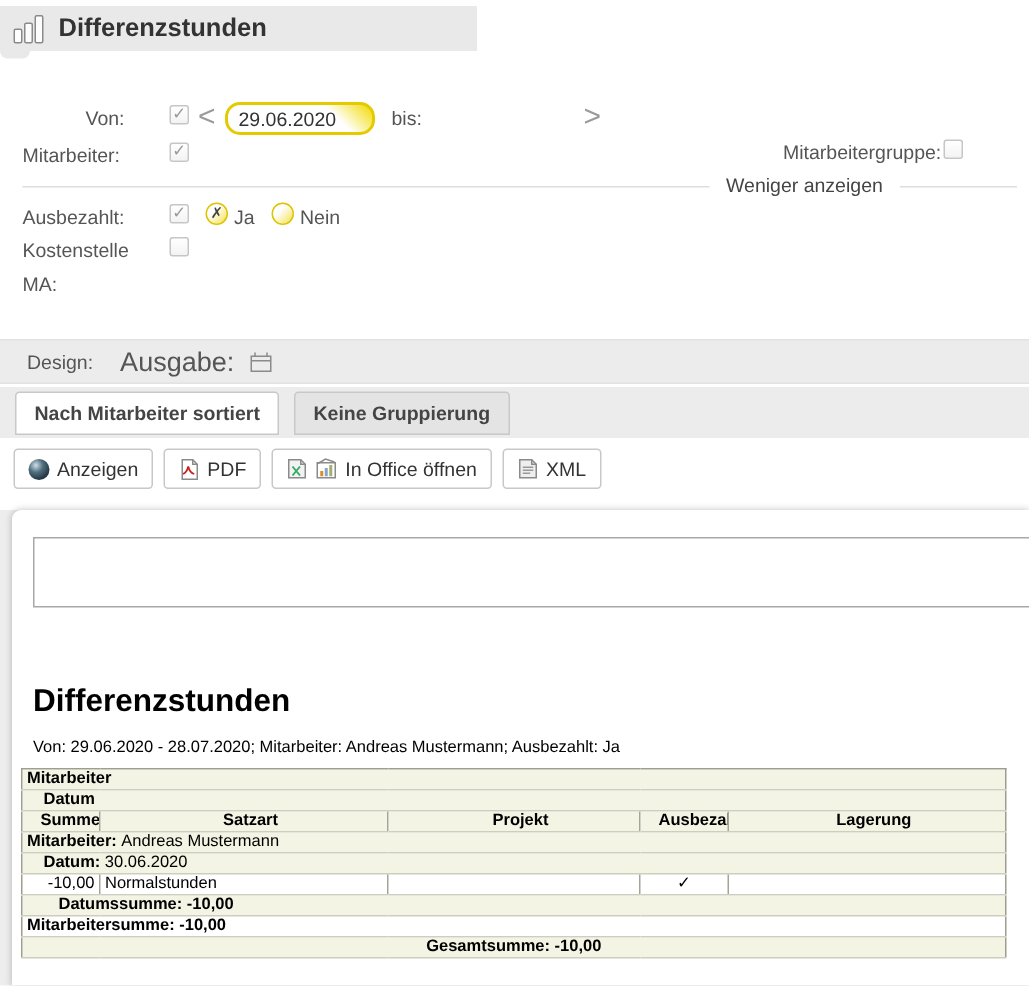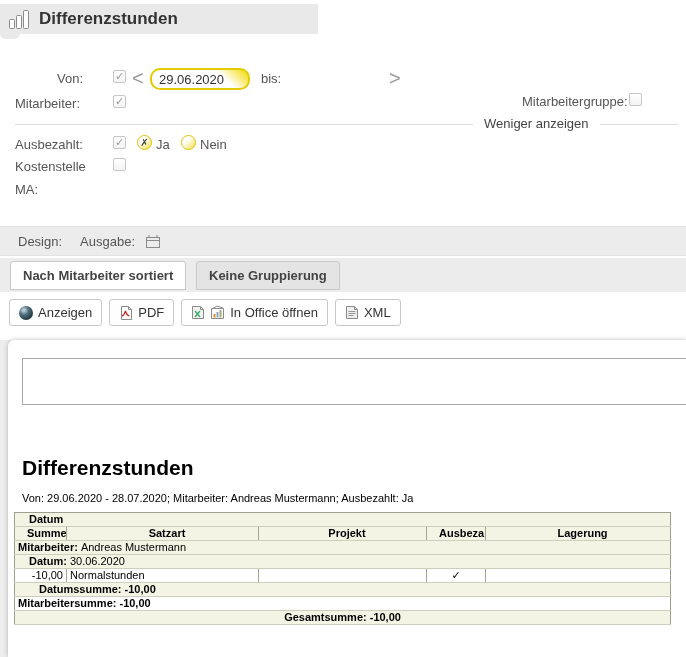--- a/index.html
+++ b/index.html
@@ -62,21 +62,21 @@
     display: flex; align-items: center;
   }
   .design-label { font-size: 13px; color: #555; margin-left: 18px; }
   .select {
     width: 176px; height: 22px; margin-left: 10px;
     background: #fff; border: 1px solid #c0c0c0; border-radius: 3px;
     display: flex; align-items: center; justify-content: space-between;
     padding: 0 8px; font-size: 13px; color: #333; cursor: pointer;
   }
   .select .arr { font-size: 9px; color: #555; }
-  .ausgabe-label { font-size: 13px; color: #555; margin-left: 18px; }
+  .ausgabe-label { font-size: 18px; color: #555; margin-left: 18px; }
   .ausgabe-icon { margin-left: 10px; display: inline-flex; cursor: pointer; }
   
   .tabs-bar {
     position: absolute; top: 258px; left: 0; width: 686px; height: 34px;
     background: #ececec;
   }
   .tab {
     position: absolute; top: 3px; height: 29px;
     border: 1px solid #c8c8c8; border-radius: 3px 3px 0 0;
     font-size: 13px; font-weight: bold; color: #444;
@@ -263,20 +263,23 @@
 
   <table class="report-table">
     <colgroup>
       <col style="width:52px">
         <col style="width:192px">
         <col style="width:168px">
       <col style="width:59px">
         <col style="width:185px">
     </colgroup>
     <tbody>
+        <tr class="cream">
+      <td colspan="5" class="b">Mitarbeiter</td>
+    </tr>
     <tr class="cream">
       <td colspan="5" class="b indent1">Datum</td>
     </tr>
     <tr class="cream cols">
       <td>Summe</td>
       <td>Satzart</td>
       <td>Projekt</td>
       <td>Ausbezahlt</td>
       <td>Lagerung</td>
     </tr>

